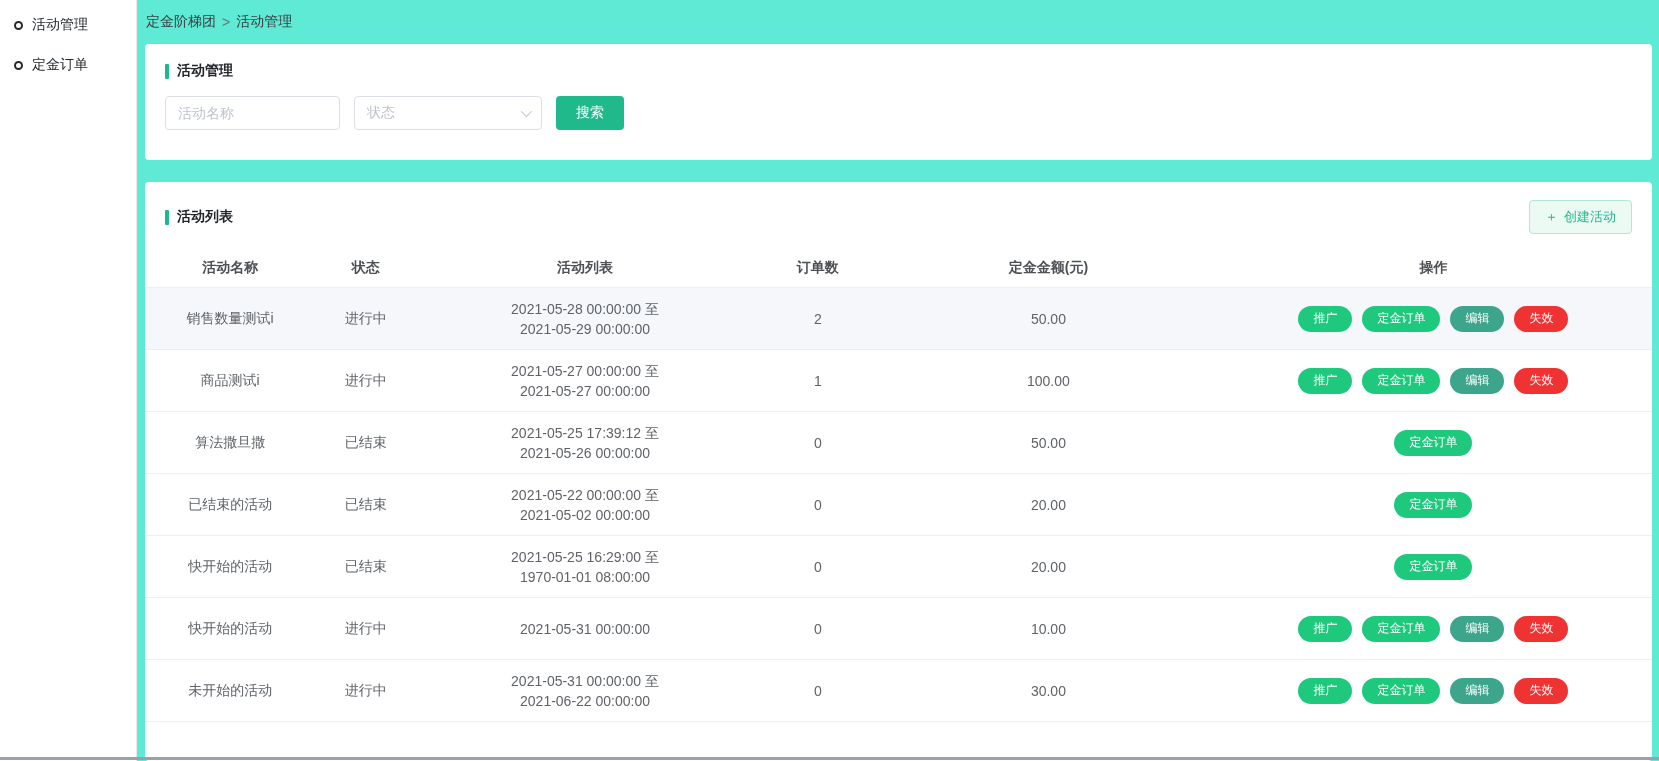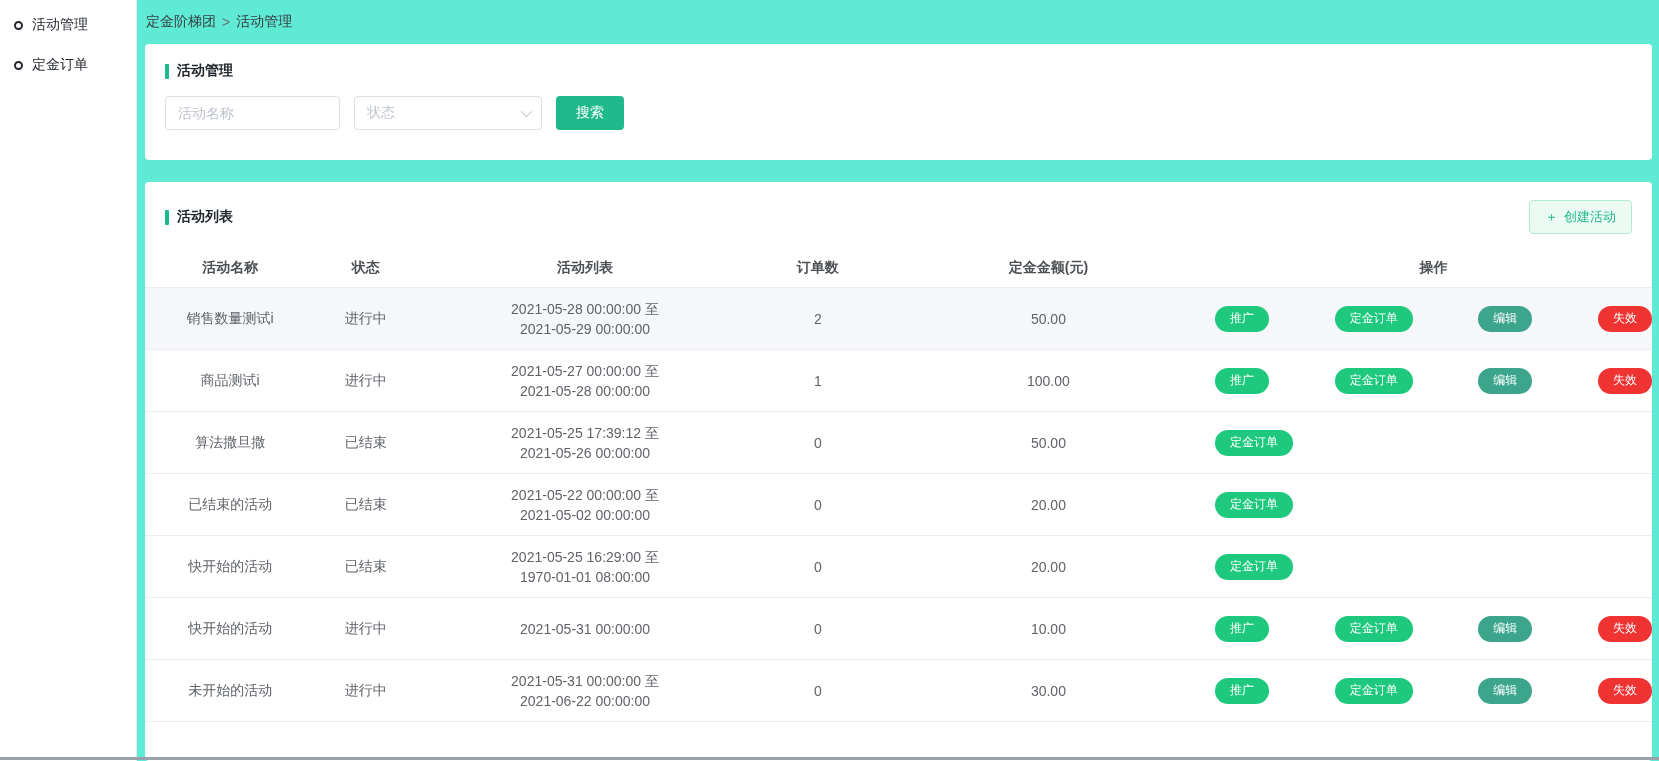--- a/index.html
+++ b/index.html
@@ -85,21 +85,21 @@
     grid-template-columns:11.3% 6.7% 22.4% 8.5% 22.1% 29%;
     align-items:center;
     border-bottom:1px solid #ebeef5;
   }
   .trow.thead { height:40px; }
   .trow.tbody-row { height:62px; }
   .trow.hl { background:#f5f7fa; }
   .cell { text-align:center; font-size:14px; color:#5f6368; overflow:hidden; white-space:nowrap; }
   .thead .cell { color:#4d5156; font-weight:bold; }
   .cell.time { line-height:20px; }
-  .cell.actions { display:flex; justify-content:space-between; align-items:center; gap:10px; }
+  .cell.actions { display:flex; justify-content:center; align-items:center; gap:10px; }
 
   .pill {
     height:26px; padding:0 15px; border:none; border-radius:13px;
     color:#fff; font-size:12px; cursor:pointer; white-space:nowrap; font-family:inherit;
   }
   .pill.green { background:#1ec97e; }
   .pill.teal  { background:#3ca58c; }
   .pill.red   { background:#ef3333; }
 
   
@@ -184,21 +184,21 @@
                 <button class="pill teal">编辑</button>
                 <button class="pill red">失效</button>
               </div>
   </div>
 
   <div class="trow tbody-row">
     <div class="cell">商品测试i</div>
     <div class="cell">进行中</div>
     <div class="cell time">
       <div>2021-05-27 00:00:00 至</div>
-      <div>2021-05-28 00:00:00</div>
+      <div>2021-05-27 00:00:00</div>
     </div>
     <div class="cell">1</div>
     <div class="cell">100.00</div>
     <div class="cell actions">
                 <button class="pill green">推广</button>
                 <button class="pill green">定金订单</button>
                 <button class="pill teal">编辑</button>
                 <button class="pill red">失效</button>
               </div>
   </div>

